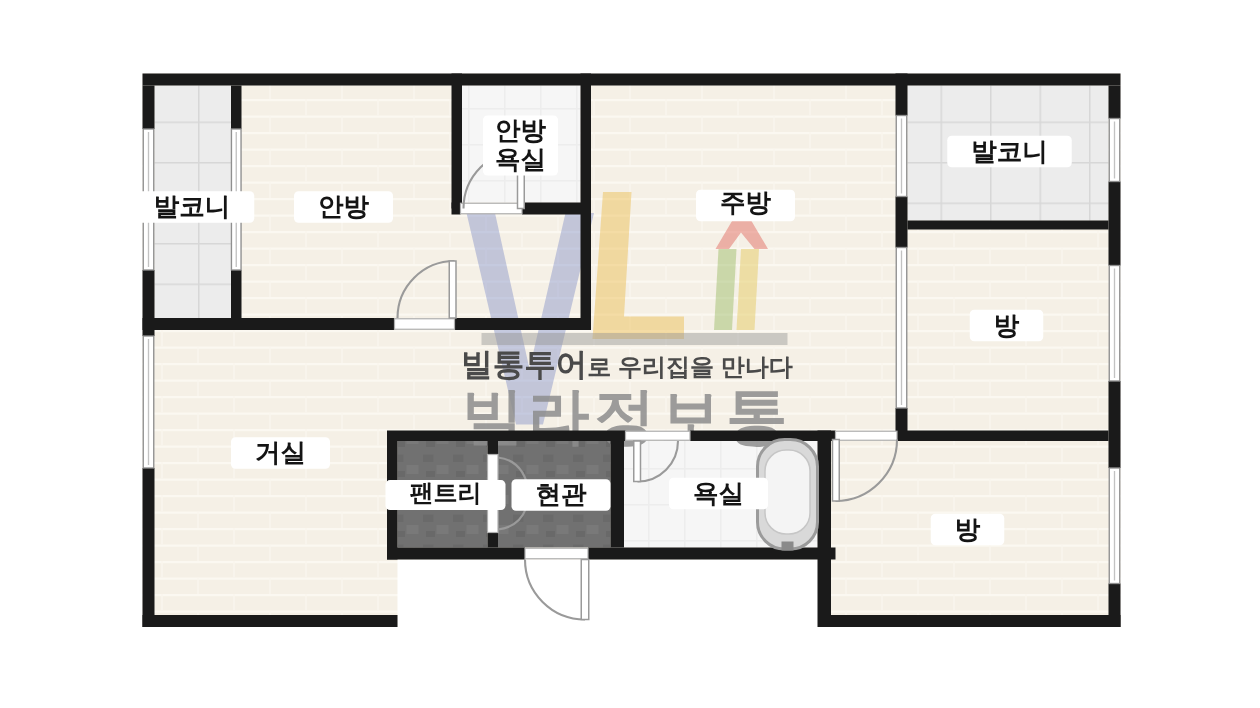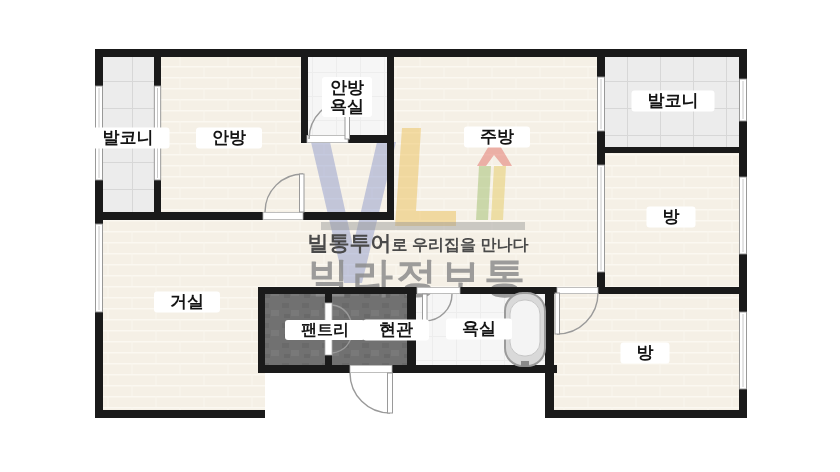--- a/index.html
+++ b/index.html
@@ -164,22 +164,22 @@
       <rect x="521" y="361" width="8" height="6" fill="#8a8a8a"></rect>
     </g>
   </svg>
 
   <div class="room-label" style="left:128px;top:138px;">발코니</div>
   <div class="room-label" style="left:229px;top:138px;">안방</div>
   <div class="room-label two-line" style="left:347px;top:97px;">
     <div>안방</div>
     <div>욕실</div>
   </div>
-  <div class="room-label" style="left:497px;top:137px;">주방</div>
+  <div class="room-label" style="left:497px;top:137px;font-family:Liberation Mono, monospace;">주방</div>
   <div class="room-label" style="left:673px;top:101px;">발코니</div>
   <div class="room-label" style="left:671px;top:217px;">방</div>
   <div class="room-label" style="left:187px;top:302px;">거실</div>
-  <div class="room-label" style="left:297px;top:330px;font-size:16px;margin-left:28px;">팬트리</div>
-  <div class="room-label" style="left:396px;top:330px;text-align:center;">현관</div>
+  <div class="room-label" style="left:297px;top:330px;font-size:16px;">팬트리</div>
+  <div class="room-label" style="left:374px;top:330px;text-align:center;">현관</div>
   <div class="room-label" style="left:479px;top:329px;">욕실</div>
   <div class="room-label" style="left:645px;top:353px;">방</div>
 
 </div>
 
 </body></html>

